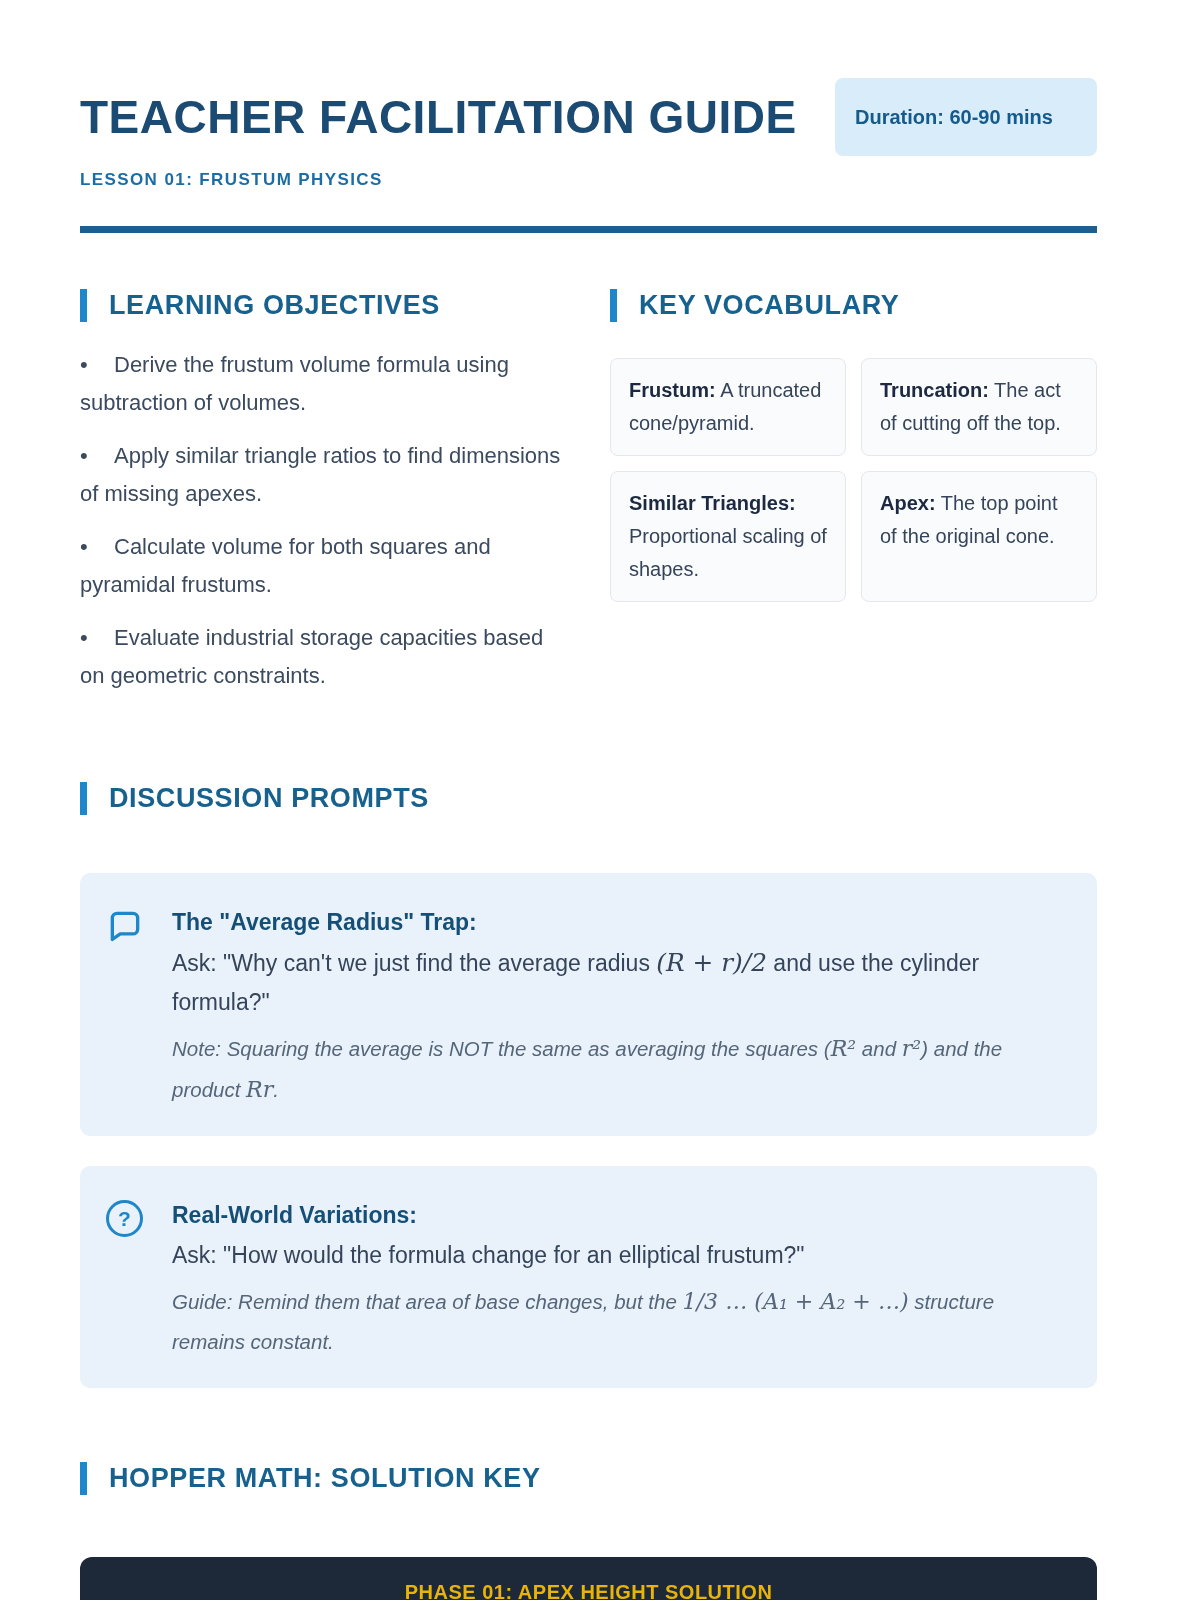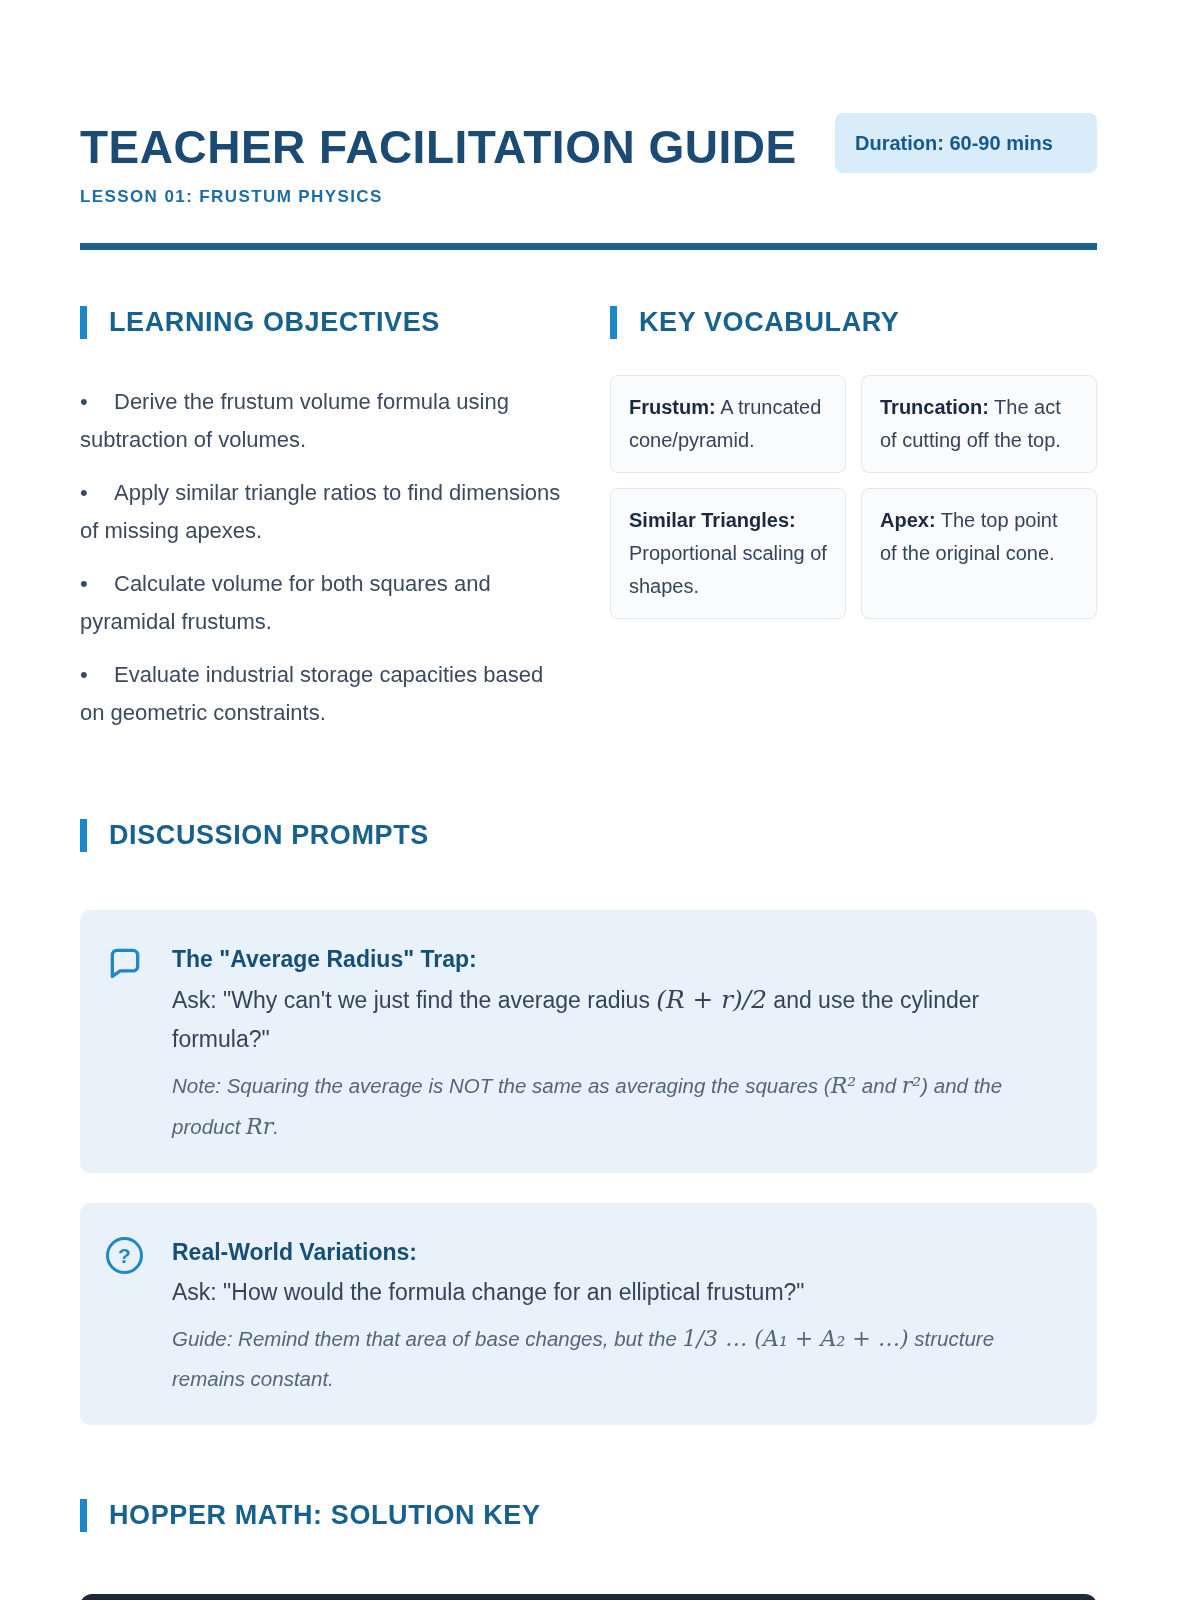--- a/index.html
+++ b/index.html
@@ -1,46 +1,46 @@
 <!DOCTYPE html>
 <html><head>
 <meta charset="utf-8">
 <style>
   * { margin: 0; padding: 0; box-sizing: border-box; }
   html, body { width: 1200px; height: 1600px; overflow: hidden; background: #ffffff; }
   body { font-family: "Liberation Sans", sans-serif; color: #3b4a5e; }
   .page { width: 1200px; height: 1600px; padding: 78px 103px 0 80px; overflow: hidden; }
 
   
-  .header-row { display: flex; justify-content: space-between; align-items: flex-end; margin-top: 35px; }
+  .header-row { display: flex; justify-content: space-between; align-items: center; }
   .main-title {
     font-size: 46px; line-height: 52px; font-weight: 900; letter-spacing: 0.5px;
     color: #1b4a73; max-width: 720px; text-transform: uppercase;
   }
   .duration-badge {
-    width: 262px; background: #d9ecf9; border-radius: 8px; padding: 15px 20px;
+    width: 262px; background: #d9ecf9; border-radius: 8px; padding: 24px 20px;
     font-size: 20px; line-height: 30px; font-weight: 700; color: #155a8d;
   }
   .subtitle {
     margin-top: 14px; font-size: 17px; font-weight: 700; letter-spacing: 1.4px;
     color: #1c6ca6; text-transform: uppercase;
   }
   .rule { margin-top: 36px; height: 7px; background: #1d6090; }
 
   
   .section-heading { display: flex; align-items: center; gap: 22px; }
   .section-heading .bar { width: 7px; height: 33px; background: #1d87c9; flex: 0 0 auto; }
   .section-heading .txt {
     font-size: 27px; font-weight: 800; letter-spacing: 0.6px; color: #17618f;
     text-transform: uppercase;
   }
 
   
   .two-col { margin-top: 56px; display: grid; grid-template-columns: 485px 1fr; column-gap: 45px; }
-  .objective-list { margin-top: 44px; }
+  .objective-list { margin-top: 24px; }
   .objective-item { font-size: 22px; line-height: 38px; color: #3b4a5e; margin-bottom: 15px; }
   .objective-item .bullet { display: inline-block; width: 34px; color: #3b4a5e; }
 
   .vocab-grid { margin-top: 36px; display: grid; grid-template-columns: 1fr 1fr; gap: 15px; }
   .vocab-card {
     background: #fafbfc; border: 1px solid #e4e7ec; border-radius: 8px;
     padding: 15px 18px; font-size: 20px; line-height: 33px;
   }
   .vocab-card .term { font-weight: 700; color: #1c2940; }
   .vocab-card .def { color: #35445a; }

